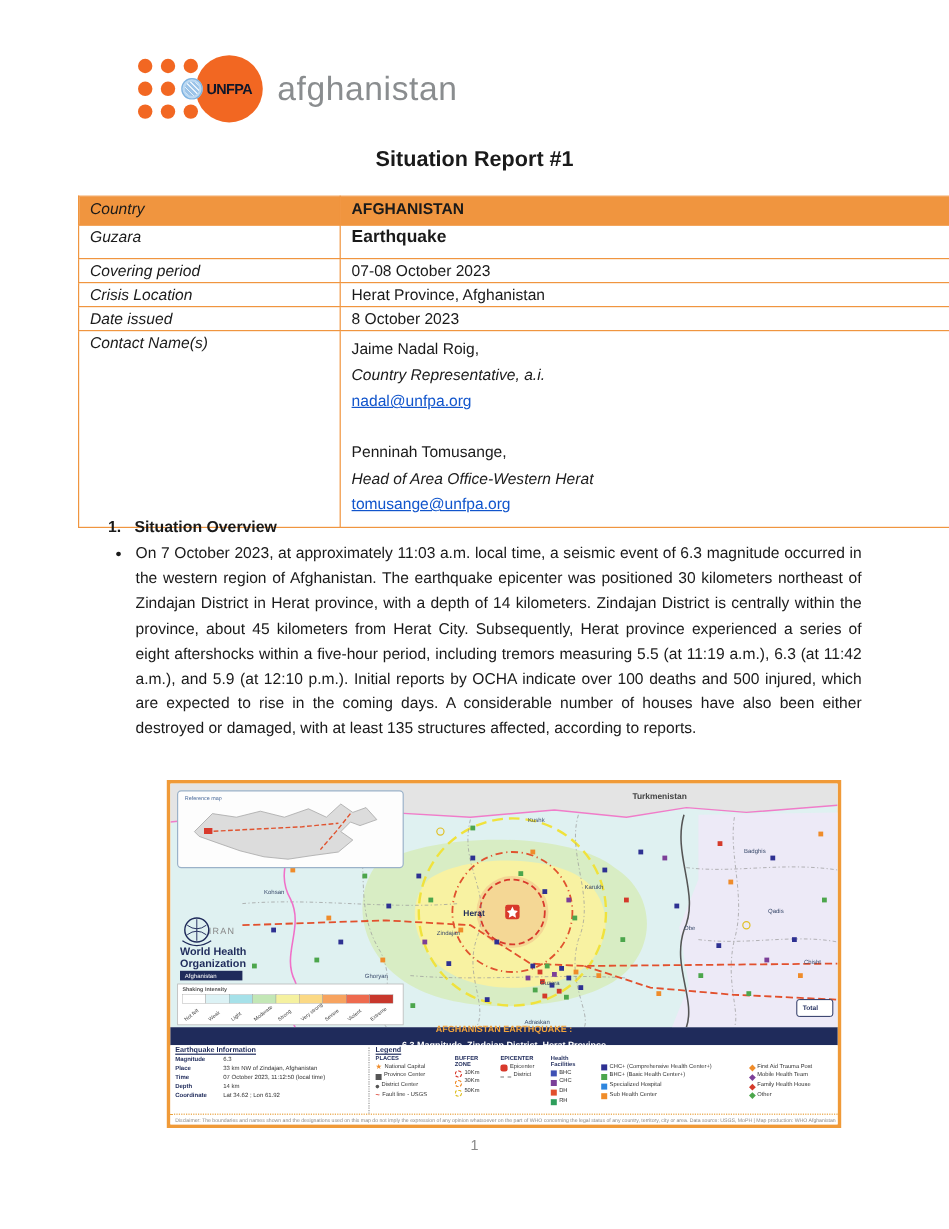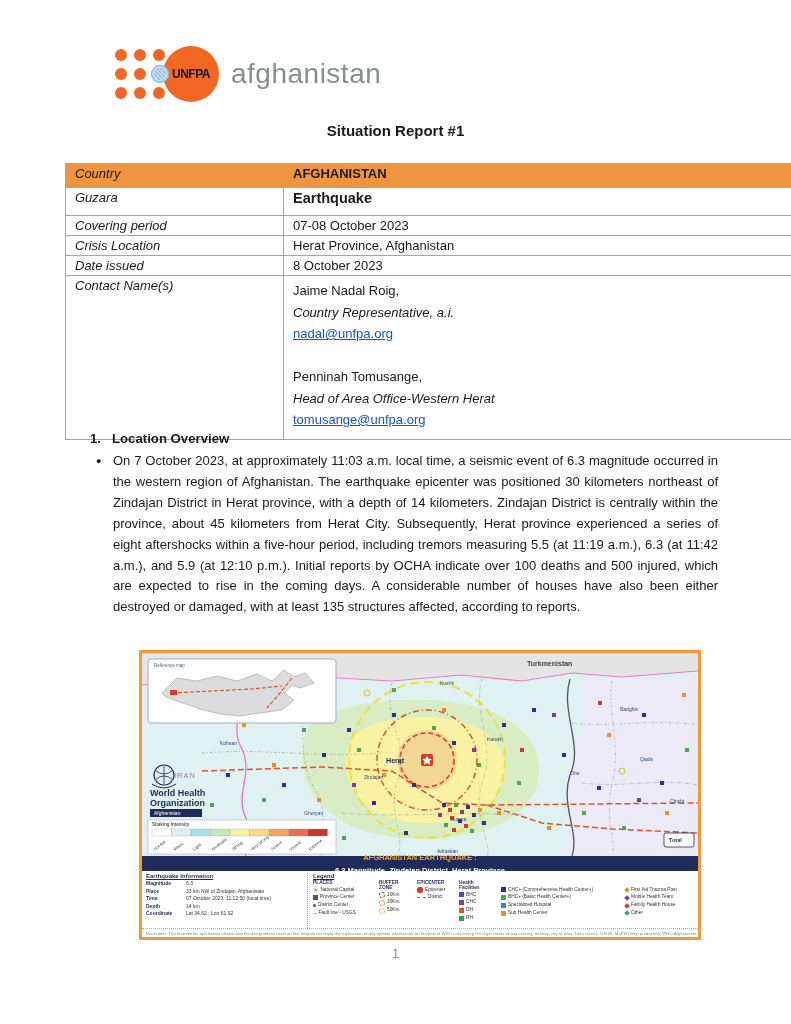--- a/index.html
+++ b/index.html
@@ -15,21 +15,21 @@
            box-shadow:inset 0 0 0 1px #7fb3e0; position:relative; top:-3px; left:-2px; }
   .globe:before { content:""; position:absolute; inset:3px; border-radius:50%;
            background:repeating-linear-gradient(45deg,#9cc4e8 0 2px,#e8f2fb 2px 3px); }
   .unfpa-circle { width:56px; height:56px; border-radius:50%; background:#F26722; color:#0f172a;
            display:flex; align-items:center; justify-content:center; font-weight:bold;
            font-size:12px; letter-spacing:-0.5px; margin-left:-6px; }
   .logo-country { font-size:28px; color:#8a8d8f; margin-left:12px; letter-spacing:0.5px; }
 
   
   .report-title { position:absolute; top:122px; left:0; width:100%; text-align:center;
-           font-size:15px; font-weight:bold; }
+           font-size:18px; font-weight:bold; }
 
   
   table.info { position:absolute; top:163px; left:65px; width:755px; border-collapse:collapse;
            font-size:13px; }
   table.info td { border:1.5px solid #F0953F; padding:2px 9px; vertical-align:top; }
   td.lbl { width:218px; font-style:italic; }
   tr.hdr td { background:#F0953F; font-weight:bold; height:24px; }
   tr.hdr td.lbl { font-weight:normal; }
   tr.crisis td.val { font-weight:bold; font-size:14.5px; height:28px;margin-top:20px; }
   tr.small td { height:20px; }
@@ -138,21 +138,21 @@
         <div class="role">Head of Area Office-Western Herat</div>
         <div><a class="email">tomusange@unfpa.org</a></div>
       </td>
     </tr>
   </tbody>
     </table>
 
   <div class="overview">
     <div class="ov-head">
       <span class="ov-num">1.</span>
-      <span>Location Overview</span>
+      <span>Situation Overview</span>
     </div>
     <div class="bullet-row">
       <span class="bullet-glyph">●</span>
       <div class="bullet-text">On 7 October 2023, at approximately 11:03 a.m. local time, a seismic event of 6.3 magnitude occurred in the western region of Afghanistan. The earthquake epicenter was positioned 30 kilometers northeast of Zindajan District in Herat province, with a depth of 14 kilometers. Zindajan District is centrally within the province, about 45 kilometers from Herat City. Subsequently, Herat province experienced a series of eight aftershocks within a five-hour period, including tremors measuring 5.5 (at 11:19 a.m.), 6.3 (at 11:42 a.m.), and 5.9 (at 12:10 p.m.). Initial reports by OCHA indicate over 100 deaths and 500 injured, which are expected to rise in the coming days. A considerable number of houses have also been either destroyed or damaged, with at least 135 structures affected, according to reports.</div>
     </div>
   </div>
 
   <div class="map-frame">
 
     <svg class="map-body" width="556" height="203" viewBox="0 0 556 203">

